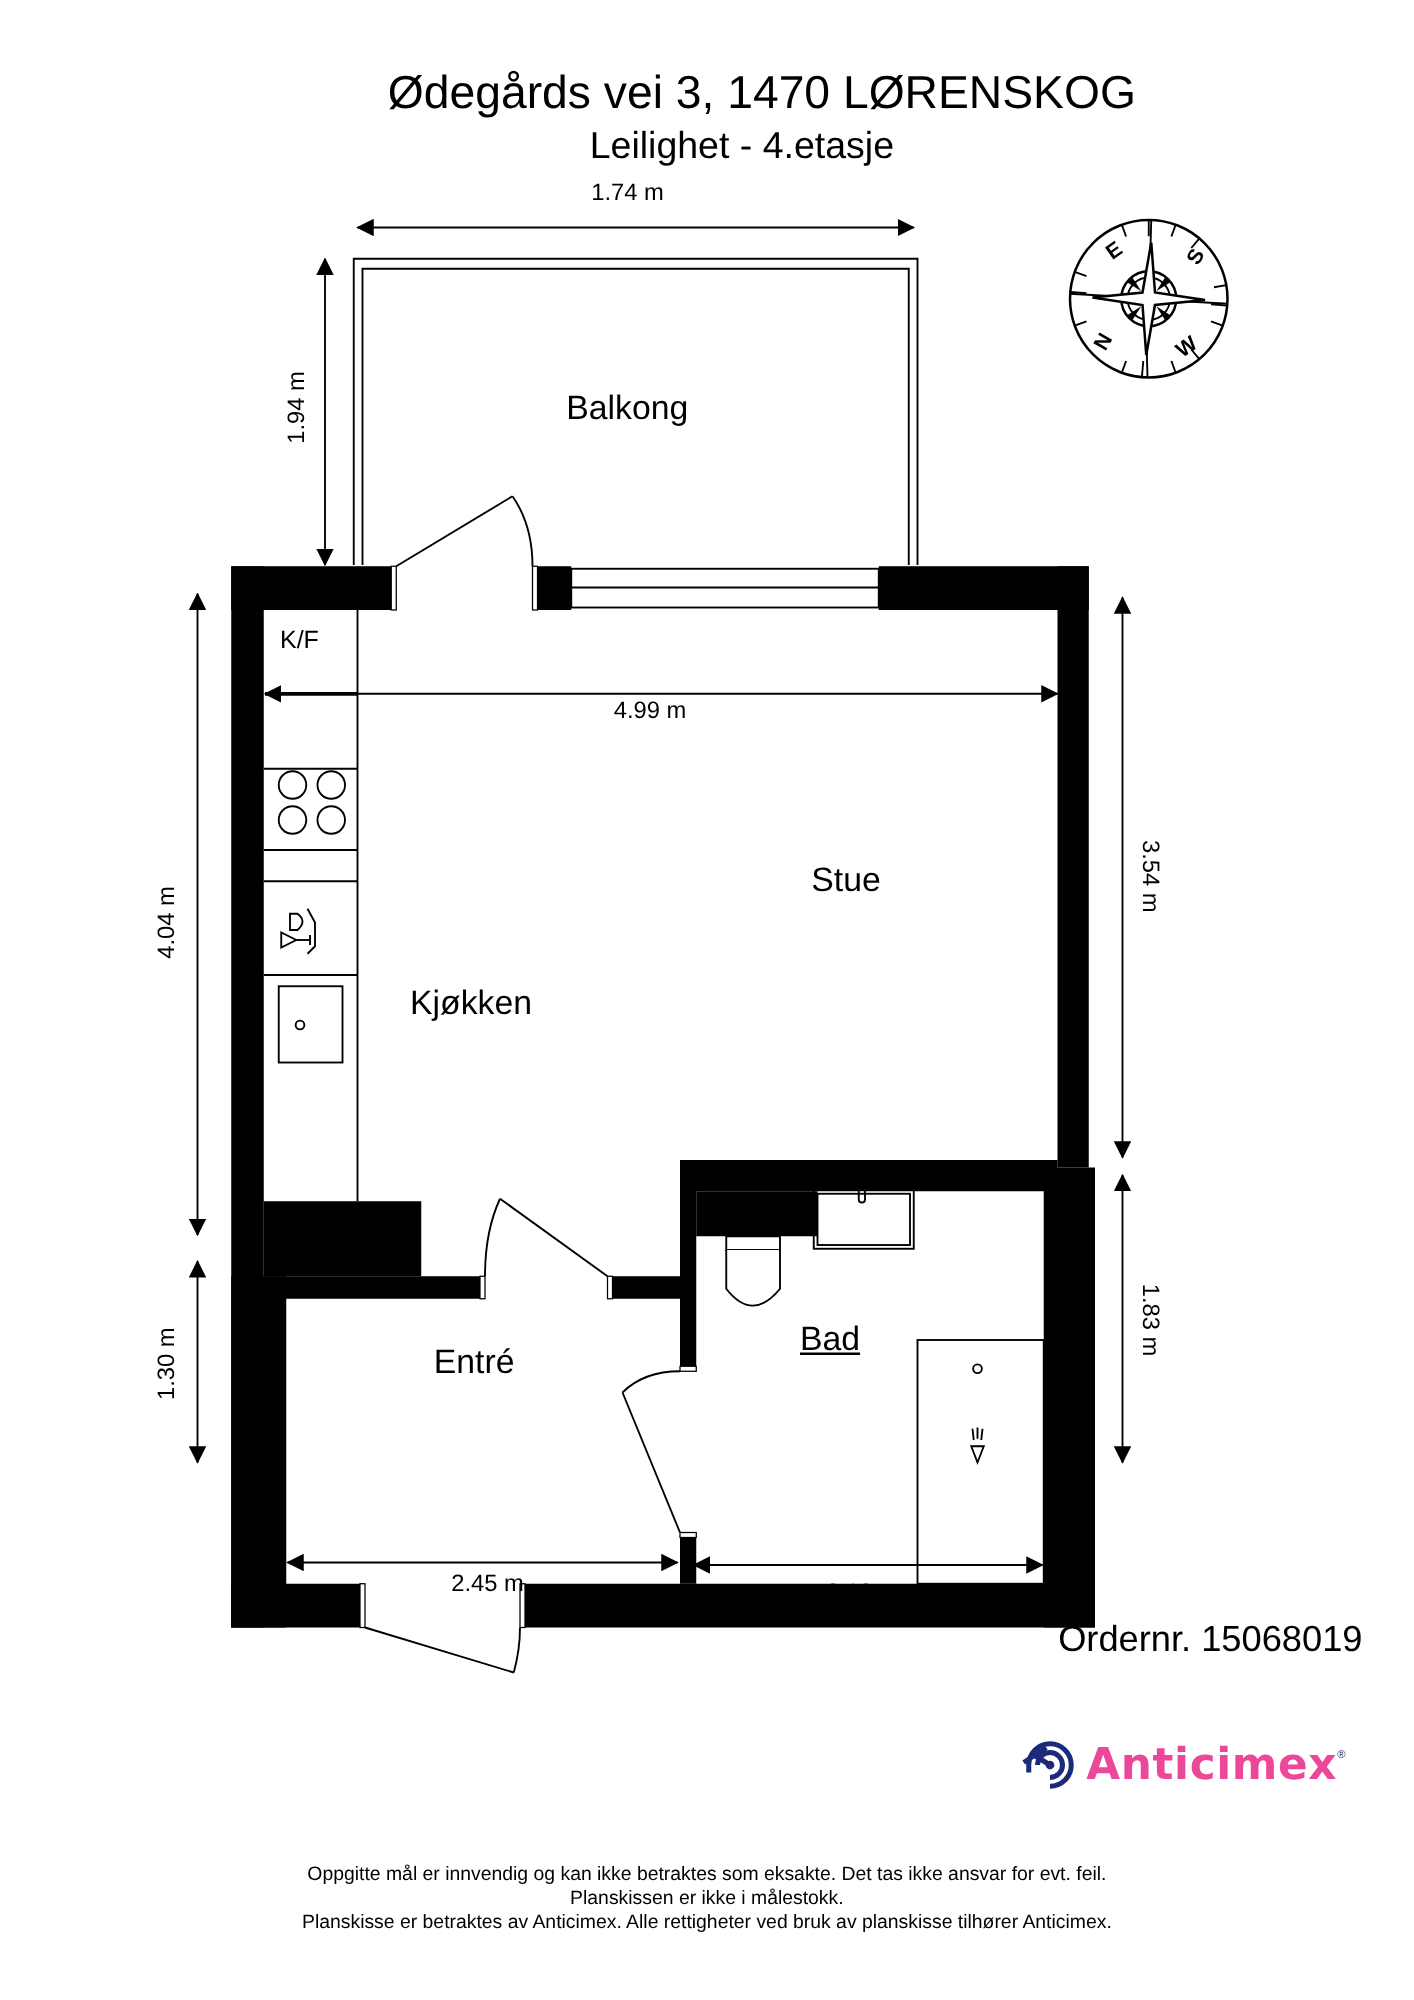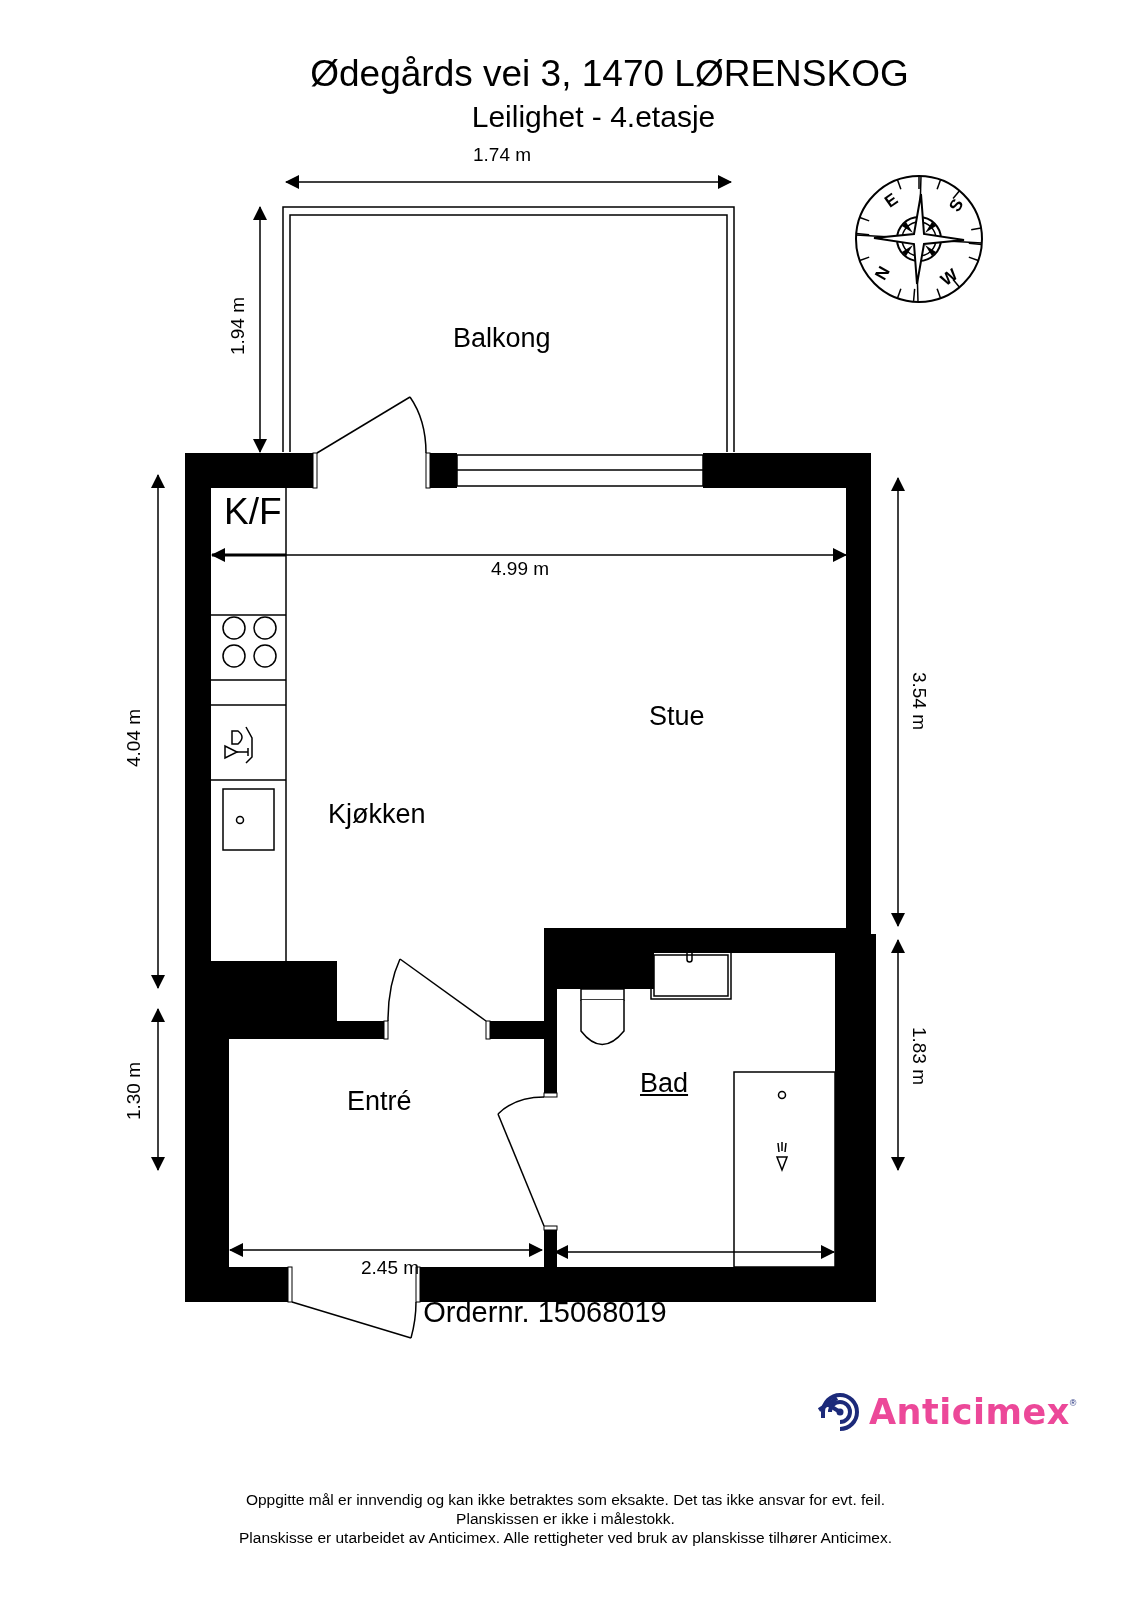--- a/index.html
+++ b/index.html
@@ -2,24 +2,24 @@
 <html><head>
 <meta charset="utf-8">
 <style>
   html, body { margin: 0; padding: 0; background: #ffffff; }
   body { width: 1131px; height: 1600px; position: relative; overflow: hidden;
          font-family: "Liberation Sans", "DejaVu Sans", sans-serif; color: #000; }
   .abs { position: absolute; white-space: nowrap; }
   .title { left: 0; width: 1131px; top: 52px; text-align: center; font-size: 37px; line-height: 44px; padding-left: 44px; }
   .subtitle { left: 0; width: 1131px; top: 99px; text-align: center; font-size: 30px; line-height: 36px; padding-left: 28px; }
   .dim { font-size: 19px; line-height: 22px; }
-  .room { font-size: 27px; line-height: 32px; margin-top: 12px; }
-  .kf { font-size: 37px; line-height: 32px; }
+  .room { font-size: 27px; line-height: 32px; }
+  .kf { font-size: 20px; line-height: 32px; }
   .vert { transform-origin: center center; }
-  .order { left: 0; width: 1090px; top: 1295px; text-align: center; font-size: 29px; line-height: 34px; }
+  .order { left: 0; width: 1090px; top: 1295px; text-align: right; font-size: 29px; line-height: 34px; }
   .footer { left: 0; width: 1131px; top: 1490px; text-align: center; font-size: 15.5px; line-height: 19px; }
   .footer div { white-space: nowrap; }
   .logo { left: 817px; top: 1390px; height: 44px; display: flex; align-items: center; }
   .logo-text { font-family: "DejaVu Sans", sans-serif; font-weight: bold; color: #ec4899; font-size: 35px; letter-spacing: 0.5px; margin-left: 6px; }
   .logo-reg { font-size: 9px; color: #1c2a7a; align-self: flex-start; margin-top: 8px; }
   svg.plan { position: absolute; left: 0; top: 0; }
 </style>
 </head>
 <body>
 
@@ -231,14 +231,14 @@
       <path d="M2,18 L20,6 M6,20 L6,26 M23,20 L10,12"></path>
     </g>
   </svg>
   <span class="logo-text">Anticimex</span>
   <span class="logo-reg">®</span>
 </div>
 
 <div class="abs footer">
   <div>Oppgitte mål er innvendig og kan ikke betraktes som eksakte. Det tas ikke ansvar for evt. feil.</div>
   <div>Planskissen er ikke i målestokk.</div>
-  <div>Planskisse er utarbeidet av Anticimex. Alle rettigheter ved bruk av planskisse tilhører Anticimex.</div>
+  <div>Planskisse er betraktes av Anticimex. Alle rettigheter ved bruk av planskisse tilhører Anticimex.</div>
 </div>
 
 </body></html>

